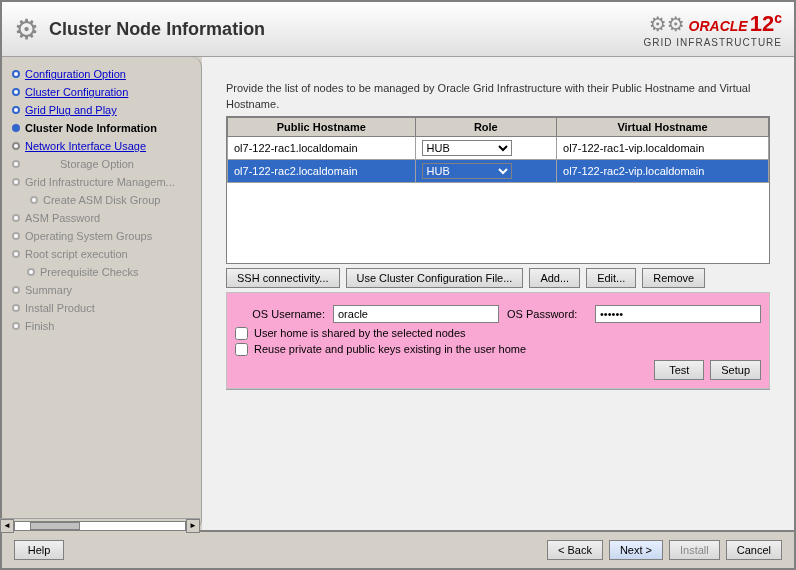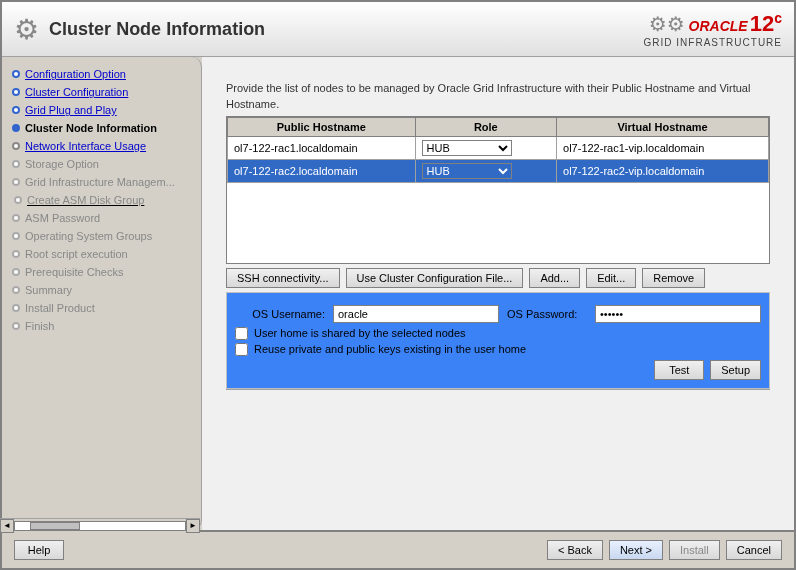--- a/index.html
+++ b/index.html
@@ -244,45 +244,45 @@
         <span style="color:#0000cc;text-decoration:underline;font-size:11px;">Grid Plug and Play</span>
       </div>
       <div style="display:flex; align-items:center; padding:3px 8px 3px 10px; background:#d4d0c8;">
         <span style="width:8px;height:8px;border-radius:50%;border:2px solid #3366cc;display:inline-block;margin-right:5px;background:#3366cc;"></span>
         <span style="font-weight:bold;font-size:11px;color:#000;">Cluster Node Information</span>
       </div>
       <div style="display:flex; align-items:center; padding:3px 8px 3px 10px;">
         <span style="width:8px;height:8px;border-radius:50%;border:2px solid #888;display:inline-block;margin-right:5px;background:#fff;"></span>
         <span style="color:#0000cc;text-decoration:underline;font-size:11px;">Network Interface Usage</span>
       </div>
-      <div style="display:flex; align-items:center; padding:3px 8px 3px 10px;">
+      <div style="display:flex; align-items:center; padding:3px 8px 3px 10px;gap:35px;">
         <span style="width:8px;height:8px;border-radius:50%;border:2px solid #aaa;display:inline-block;margin-right:5px;background:#fff;"></span>
         <span style="color:#888;font-size:11px;">Storage Option</span>
       </div>
       <div style="display:flex; align-items:center; padding:3px 8px 3px 10px;">
         <span style="width:8px;height:8px;border-radius:50%;border:2px solid #aaa;display:inline-block;margin-right:5px;background:#fff;"></span>
         <span style="color:#888;font-size:11px;">Grid Infrastructure Managem...</span>
       </div>
-      <div style="display:flex; align-items:center; padding:3px 8px 3px 12px;text-decoration:underline;">
+      <div style="display:flex; align-items:center; padding:3px 8px 3px 28px;">
         <span style="width:8px;height:8px;border-radius:50%;border:2px solid #aaa;display:inline-block;margin-right:5px;background:#fff;"></span>
         <span style="color:#888;font-size:11px;">Create ASM Disk Group</span>
       </div>
       <div style="display:flex; align-items:center; padding:3px 8px 3px 10px;">
         <span style="width:8px;height:8px;border-radius:50%;border:2px solid #aaa;display:inline-block;margin-right:5px;background:#fff;"></span>
         <span style="color:#888;font-size:11px;">ASM Password</span>
       </div>
       <div style="display:flex; align-items:center; padding:3px 8px 3px 10px;">
         <span style="width:8px;height:8px;border-radius:50%;border:2px solid #aaa;display:inline-block;margin-right:5px;background:#fff;"></span>
         <span style="color:#888;font-size:11px;">Operating System Groups</span>
       </div>
       <div style="display:flex; align-items:center; padding:3px 8px 3px 10px;">
         <span style="width:8px;height:8px;border-radius:50%;border:2px solid #aaa;display:inline-block;margin-right:5px;background:#fff;"></span>
         <span style="color:#888;font-size:11px;">Root script execution</span>
       </div>
-      <div style="display:flex; align-items:center; padding:3px 8px 3px 10px;">
+      <div style="display:flex; align-items:center; padding:3px 8px 3px 25px;">
         <span style="width:8px;height:8px;border-radius:50%;border:2px solid #aaa;display:inline-block;margin-right:5px;background:#fff;"></span>
         <span style="color:#888;font-size:11px;">Prerequisite Checks</span>
       </div>
       <div style="display:flex; align-items:center; padding:3px 8px 3px 10px;">
         <span style="width:8px;height:8px;border-radius:50%;border:2px solid #aaa;display:inline-block;margin-right:5px;background:#fff;"></span>
         <span style="color:#888;font-size:11px;">Summary</span>
       </div>
       <div style="display:flex; align-items:center; padding:3px 8px 3px 10px;">
         <span style="width:8px;height:8px;border-radius:50%;border:2px solid #aaa;display:inline-block;margin-right:5px;background:#fff;"></span>
         <span style="color:#888;font-size:11px;">Install Product</span>
@@ -341,21 +341,21 @@
       </div>
 
       <div class="btn-row">
         <button class="btn">SSH connectivity...</button>
         <button class="btn">Use Cluster Configuration File...</button>
         <button class="btn">Add...</button>
         <button class="btn">Edit...</button>
         <button class="btn">Remove</button>
       </div>
 
-      <div style="background:#3b82f6; border:1px solid #c0c0c0; padding:8px;">
+      <div style="background:#f9a8d4; border:1px solid #c0c0c0; padding:8px;">
         <div class="form-row">
           <label class="form-label">OS Username:</label>
           <input type="text" class="form-input" value="oracle" style="">
           <label class="form-label" style="text-align:left;min-width:80px;">OS Password:</label>
           <input type="password" class="form-input" value="••••••" style="">
         </div>
 
         <div class="checkbox-row">
           <input type="checkbox" style="">
           <span>User home is shared by the selected nodes</span>

